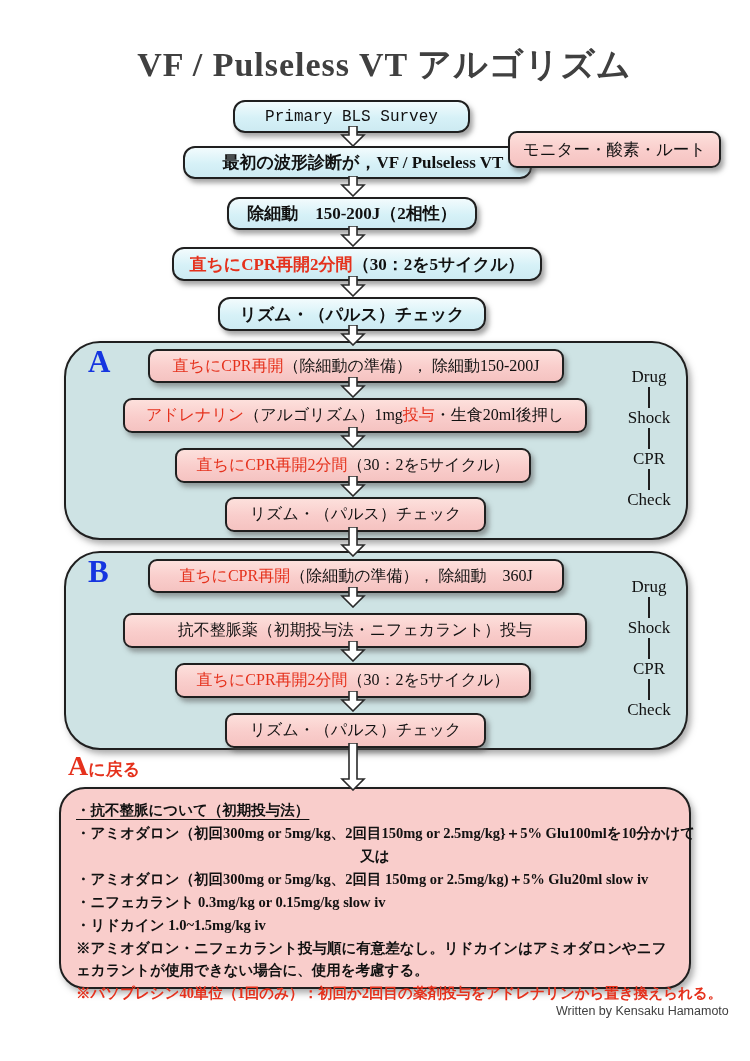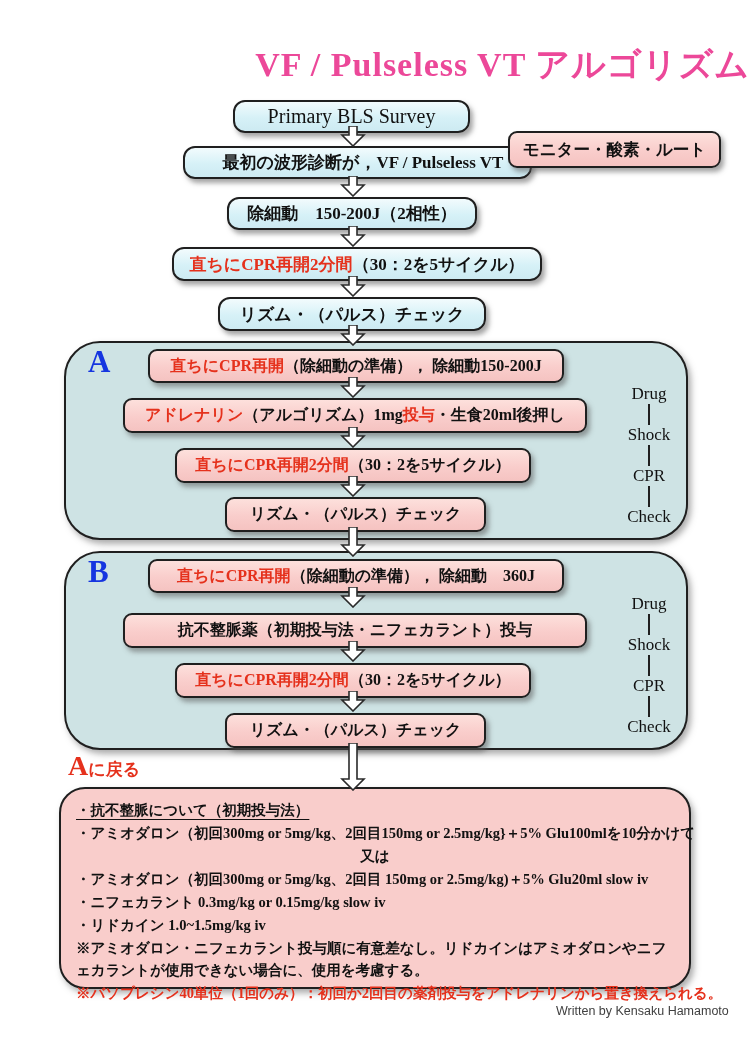--- a/index.html
+++ b/index.html
@@ -1,36 +1,36 @@
 <!DOCTYPE html>
 <html><head>
 <meta charset="utf-8">
 <style>
   html,body{margin:0;padding:0;background:#fff;}
   #page{position:relative;width:750px;height:1061px;background:#ffffff;overflow:hidden;
         font-family:"Liberation Serif","DejaVu Serif",serif;}
   .abs{position:absolute;}
-  .title{left:0;right:0;top:42px;text-align:right;font-size:34px;font-weight:bold;
-         color:#ec4899;letter-spacing:1px;padding-left:19px;}
+  .title{left:0;right:0;top:42px;text-align:center;font-size:34px;font-weight:bold;
+         color:#404040;letter-spacing:1px;padding-left:19px;}
   .box{position:absolute;border:2px solid #1f1f1f;display:flex;align-items:center;
        justify-content:center;box-shadow:3px 4px 5px rgba(90,90,90,0.55);
        white-space:nowrap;z-index:4;}
   .cyan{background:linear-gradient(180deg,#f2fbfd 0%,#d6f1f7 55%,#cdeaf2 100%);
         border-radius:12px;font-size:17px;font-weight:bold;color:#111;}
   .pink{background:linear-gradient(180deg,#fde0dc 0%,#f9cdcb 55%,#f5c3c1 100%);
-        border-radius:9px;font-size:16px;font-weight:bold;color:#111;}
-  .latin{font-weight:normal;font-size:20px;}
+        border-radius:9px;font-size:16px;font-weight:normal;color:#111;}
+  .latin{font-weight:normal;font-size:16px;font-family:Liberation Mono, monospace;}
   .red{color:#e5311c;}
   .panel{position:absolute;left:64px;width:620px;height:195px;background:#cee3e4;
          border:2.5px solid #1f1f1f;border-radius:36px;z-index:1;
          box-shadow:3px 4px 6px rgba(90,90,90,0.5);}
   .panel-label{position:absolute;left:88px;font-size:31px;font-weight:bold;
                color:#1535e0;z-index:3;}
   .side-col{position:absolute;left:614px;width:70px;height:178px;display:flex;
-            flex-direction:column;align-items:center;justify-content:flex-end;
+            flex-direction:column;align-items:center;justify-content:center;
             font-size:17px;color:#111;z-index:3;}
   .side-line{width:2px;height:21px;background:#1f1f1f;}
   .arrow{position:absolute;z-index:6;line-height:0;}
   .return-note{position:absolute;left:68px;top:750px;color:#e5311c;font-weight:bold;z-index:4;}
   .return-note .big{font-size:28px;font-family:"Liberation Serif",serif;}
   .return-note .small{font-size:17px;}
   .notes{position:absolute;left:59px;top:787px;width:632px;height:202px;
          background:#f9cdcb;border:2.5px solid #1f1f1f;border-radius:26px;
          box-shadow:3px 4px 6px rgba(90,90,90,0.5);padding:10px 15px;
          box-sizing:border-box;font-size:14.5px;font-weight:bold;color:#111;z-index:4;}

